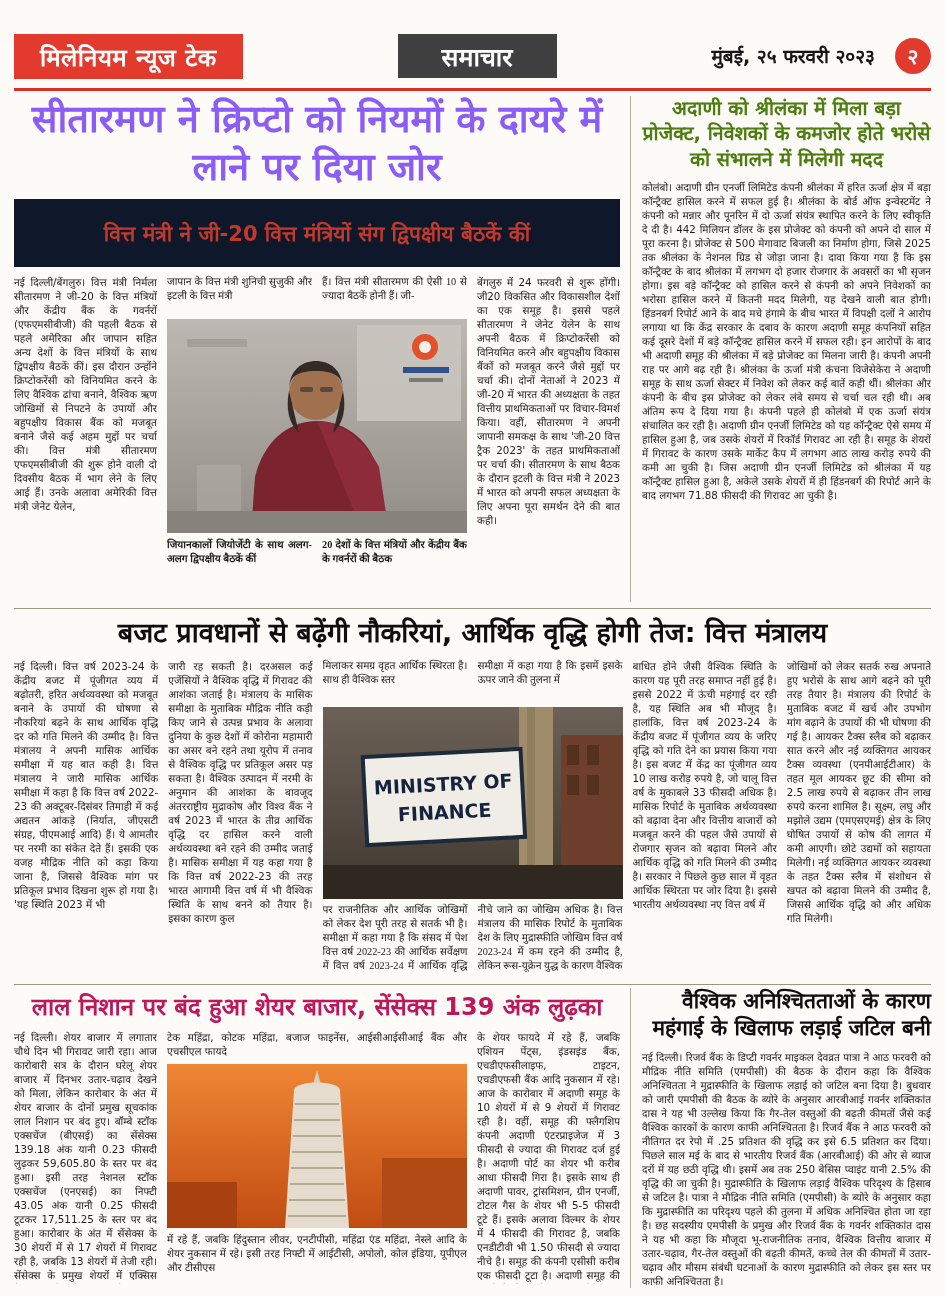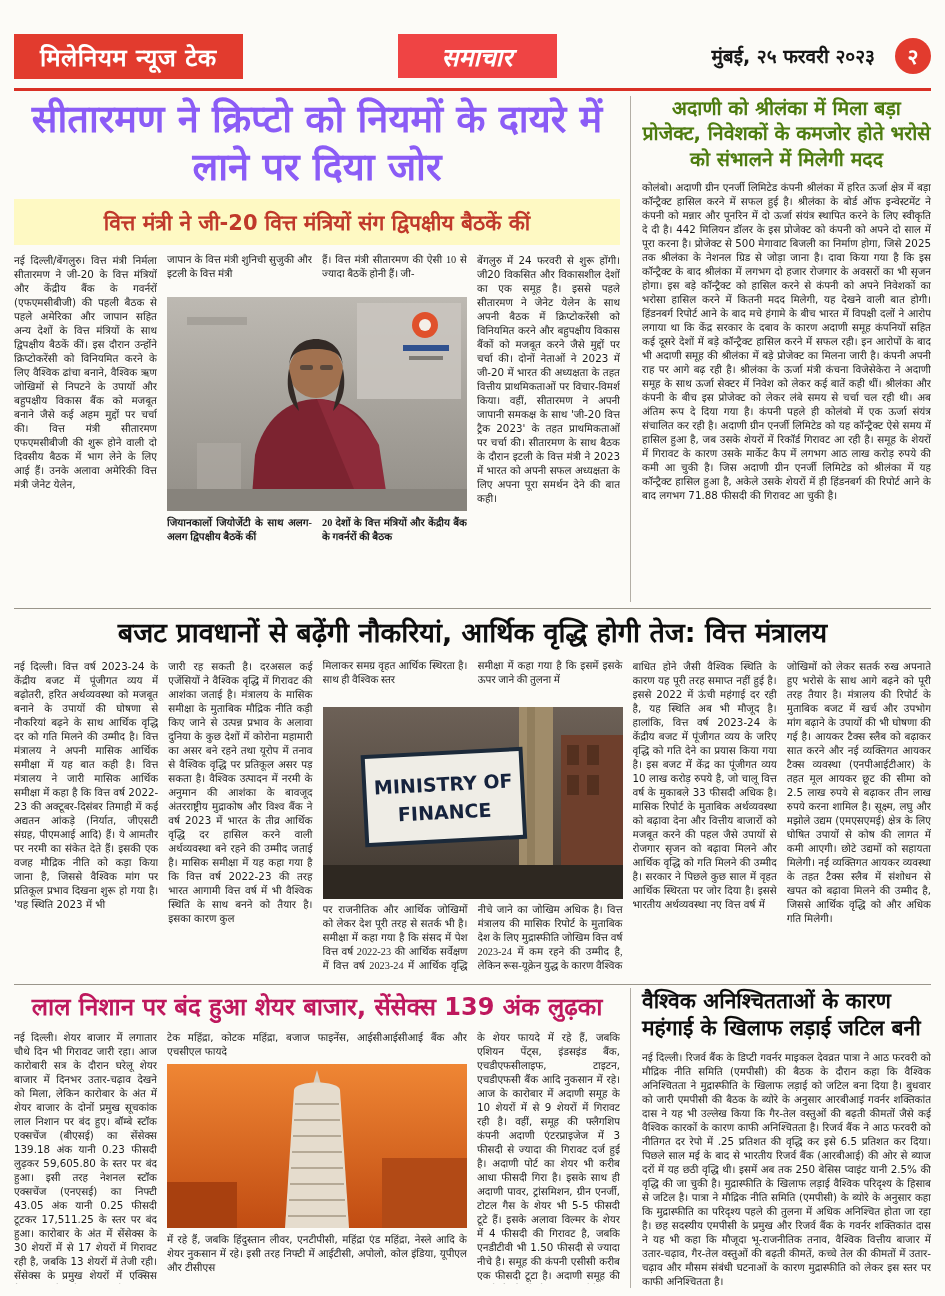--- a/index.html
+++ b/index.html
@@ -4,41 +4,41 @@
 <style>
   html,body{margin:0;padding:0;background:#d8d6d1;}
   .page{position:relative;width:945px;height:1296px;margin:0 auto;background:#fcfbf7;
         font-family:"DejaVu Sans",sans-serif;color:#161616;overflow:hidden;}
 
   
   .header{position:absolute;left:14px;right:14px;top:32px;height:48px;
           display:flex;align-items:center;justify-content:space-between;}
   .brand-box{background:#e23b2e;color:#fff;font-weight:bold;font-size:24px;
              padding:6px 26px;letter-spacing:.5px;white-space:nowrap;}
-  .section-box{background:#ef4444;color:#fff;font-weight:bold;font-size:25px;
-               padding:5px 44px;white-space:nowrap;font-style:italic;}
+  .section-box{background:#404040;color:#fff;font-weight:bold;font-size:25px;
+               padding:5px 44px;white-space:nowrap;}
   .header-right{display:flex;align-items:center;gap:20px;}
   .date-text{font-size:19px;font-weight:bold;white-space:nowrap;}
   .page-circle{width:36px;height:36px;border-radius:50%;background:#e23b2e;color:#fff;
                font-size:21px;font-weight:bold;display:flex;align-items:center;justify-content:center;}
   .rule-red{position:absolute;left:14px;right:14px;top:88px;height:3px;background:#d93025;}
 
   
   .body-text{font-size:10.3px;line-height:1.36;text-align:justify;color:#1d1d1d;overflow:hidden;}
   .bcol{flex:1;overflow:hidden;}
   .mini-row{display:flex;gap:10px;overflow:hidden;font-family:Liberation Serif, serif;}
   .mini{flex:1;overflow:hidden;}
   .photo{width:100%;overflow:hidden;background:#999;}
   .photo svg{display:block;width:100%;height:100%;}
 
   
   .lead{position:absolute;left:14px;top:96px;width:606px;height:506px;}
   .lead-headline{font-size:38px;font-weight:bold;line-height:1.26;text-align:center;color:#8b5cf6;}
-  .lead-subhead{margin-top:7px;background:#fef9c3;color:#c0392b;font-size:21px;font-weight:bold;
-                text-align:center;padding:9px 0;}
+  .lead-subhead{margin-top:7px;background:#0f172a;color:#c0392b;font-size:21px;font-weight:bold;
+                text-align:center;padding:20px 0;}
   .lead-body{margin-top:8px;display:flex;gap:10px;height:352px;overflow:hidden;}
   .lead-mid{flex:0 0 300px;display:flex;flex-direction:column;overflow:hidden;}
   .lead-mid .mini-row.top{height:40px;margin-bottom:4px;}
   .lead-photo{height:214px;flex:0 0 214px;}
   .lead-captions{margin-top:5px;font-weight:bold;flex:1;}
 
   
   .vdiv-top{position:absolute;left:630px;top:96px;width:1px;height:506px;background:#b3aea5;}
   .adani{position:absolute;left:642px;top:96px;width:289px;height:506px;}
   .adani-headline{font-size:19.5px;font-weight:bold;line-height:1.3;text-align:center;color:#4d7c0f;}
@@ -60,21 +60,21 @@
   .market-headline{font-size:24px;font-weight:bold;text-align:center;line-height:1.25;color:#be185d;}
   .market-body{margin-top:8px;display:flex;gap:10px;height:254px;overflow:hidden;}
   .market-mid{flex:0 0 300px;display:flex;flex-direction:column;overflow:hidden;}
   .market-mid .top-text{height:30px;margin-bottom:4px;overflow:hidden;}
   .market-photo{height:164px;flex:0 0 164px;}
   .market-mid .bottom-text{margin-top:4px;flex:1;overflow:hidden;}
 
   
   .vdiv-bottom{position:absolute;left:630px;top:988px;width:1px;height:300px;background:#b3aea5;}
   .inflation{position:absolute;left:642px;top:988px;width:289px;height:300px;}
-  .inflation-headline{font-size:21px;font-weight:bold;text-align:left;line-height:1.3;color:#0e0e0e;}
+  .inflation-headline{font-size:21px;font-weight:bold;text-align:right;line-height:1.3;color:#0e0e0e;}
   .inflation-body{margin-top:7px;height:236px;}
 </style>
 </head>
 <body>
 
 <div class="page">
 
   <div class="header">
     <div class="brand-box">मिलेनियम न्यूज टेक</div>
     <div class="section-box">समाचार</div>

